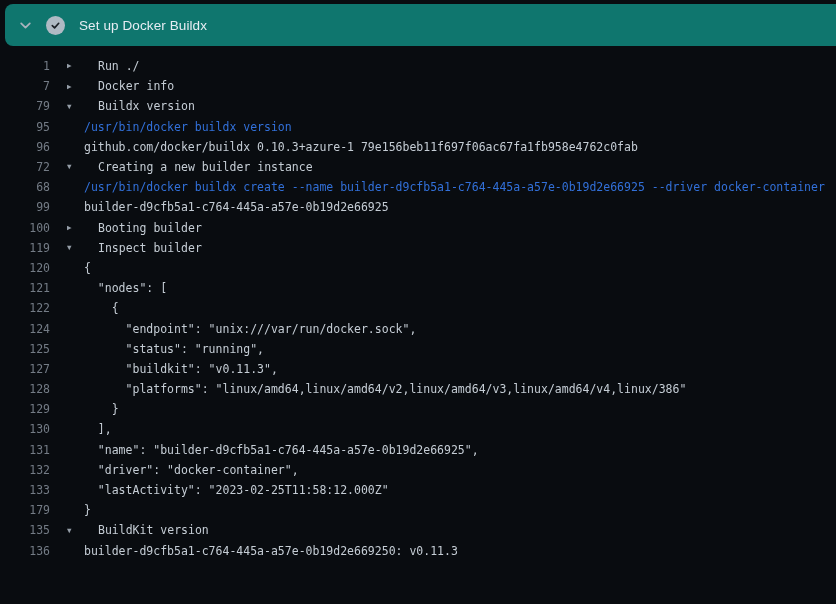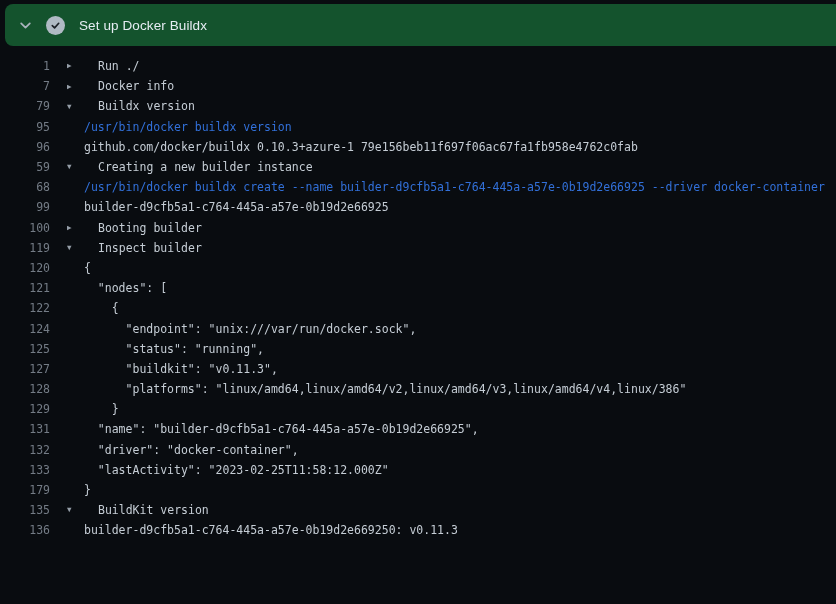--- a/index.html
+++ b/index.html
@@ -6,21 +6,21 @@
   body{
     width:836px;height:604px;
     background:#090c10;
     overflow:hidden;
     font-family:"Liberation Sans", sans-serif;
     position:relative;
   }
   
   .step-header{
     position:absolute;top:4px;left:5px;right:0;height:42px;
-    background:#14532d;
+    background:#0f766e;
     border-radius:8px 0 0 8px;
     display:flex;align-items:center;
     cursor:pointer;
   }
   .chev{
     width:28px;height:28px;margin-left:6px;
     display:flex;align-items:center;justify-content:center;
     flex:none;
   }
   .status-circle{
@@ -92,32 +92,33 @@
   </span>
   <span class="step-title">Set up Docker Buildx</span>
 </div>
 
 <div class="log" id="log">
     <div class="row group"><span class="num">1</span><span class="arrow">▶</span><span class="text">Run ./</span></div>
     <div class="row group"><span class="num">7</span><span class="arrow">▶</span><span class="text">Docker info</span></div>
     <div class="row group"><span class="num">79</span><span class="arrow">▼</span><span class="text">Buildx version</span></div>
     <div class="row command"><span class="num">95</span><span class="arrow"></span><span class="text">/usr/bin/docker buildx version</span></div>
     <div class="row plain"><span class="num">96</span><span class="arrow"></span><span class="text">github.com/docker/buildx 0.10.3+azure-1 79e156beb11f697f06ac67fa1fb958e4762c0fab</span></div>
-    <div class="row group"><span class="num">59</span><span class="arrow">▼</span><span class="text">Creating a new builder instance</span></div>
+    <div class="row group"><span class="num">72</span><span class="arrow">▼</span><span class="text">Creating a new builder instance</span></div>
     <div class="row command"><span class="num">68</span><span class="arrow"></span><span class="text">/usr/bin/docker buildx create --name builder-d9cfb5a1-c764-445a-a57e-0b19d2e66925 --driver docker-container</span></div>
     <div class="row plain"><span class="num">99</span><span class="arrow"></span><span class="text">builder-d9cfb5a1-c764-445a-a57e-0b19d2e66925</span></div>
     <div class="row group"><span class="num">100</span><span class="arrow">▶</span><span class="text">Booting builder</span></div>
     <div class="row group"><span class="num">119</span><span class="arrow">▼</span><span class="text">Inspect builder</span></div>
     <div class="row plain"><span class="num">120</span><span class="arrow"></span><span class="text">{</span></div>
     <div class="row plain"><span class="num">121</span><span class="arrow"></span><span class="text">  "nodes": [</span></div>
     <div class="row plain"><span class="num">122</span><span class="arrow"></span><span class="text">    {</span></div>
     <div class="row plain"><span class="num">124</span><span class="arrow"></span><span class="text">      "endpoint": "unix:///var/run/docker.sock",</span></div>
     <div class="row plain"><span class="num">125</span><span class="arrow"></span><span class="text">      "status": "running",</span></div>
     <div class="row plain"><span class="num">127</span><span class="arrow"></span><span class="text">      "buildkit": "v0.11.3",</span></div>
     <div class="row plain"><span class="num">128</span><span class="arrow"></span><span class="text">      "platforms": "linux/amd64,linux/amd64/v2,linux/amd64/v3,linux/amd64/v4,linux/386"</span></div>
     <div class="row plain"><span class="num">129</span><span class="arrow"></span><span class="text">    }</span></div>
+    <div class="row plain"><span class="num">130</span><span class="arrow"></span><span class="text">  ],</span></div>
     <div class="row plain"><span class="num">131</span><span class="arrow"></span><span class="text">  "name": "builder-d9cfb5a1-c764-445a-a57e-0b19d2e66925",</span></div>
     <div class="row plain"><span class="num">132</span><span class="arrow"></span><span class="text">  "driver": "docker-container",</span></div>
     <div class="row plain"><span class="num">133</span><span class="arrow"></span><span class="text">  "lastActivity": "2023-02-25T11:58:12.000Z"</span></div>
     <div class="row plain"><span class="num">179</span><span class="arrow"></span><span class="text">}</span></div>
     <div class="row group"><span class="num">135</span><span class="arrow">▼</span><span class="text">BuildKit version</span></div>
     <div class="row plain"><span class="num">136</span><span class="arrow"></span><span class="text">builder-d9cfb5a1-c764-445a-a57e-0b19d2e669250: v0.11.3</span></div>
   </div>
 
 </body></html>

